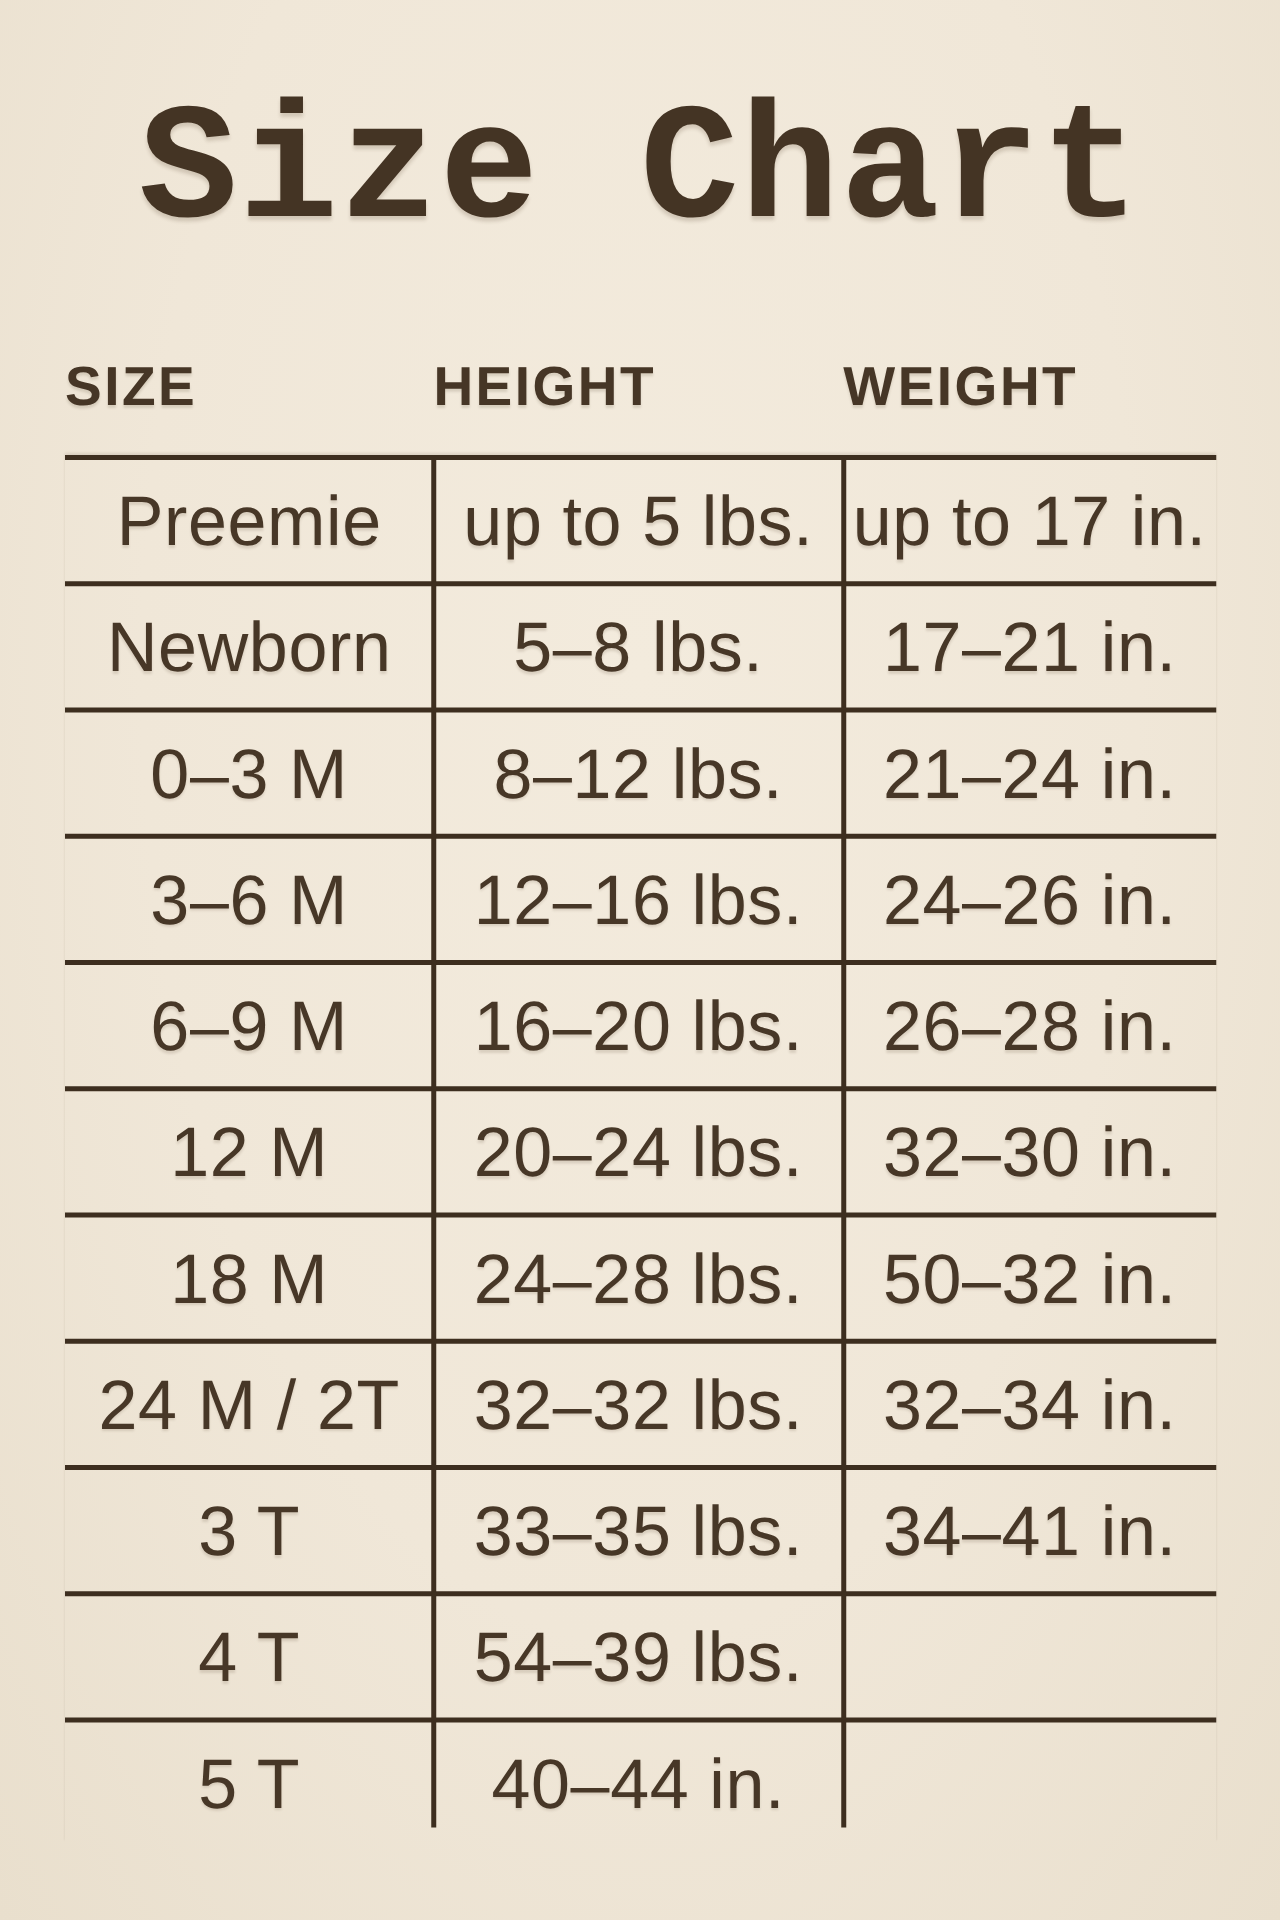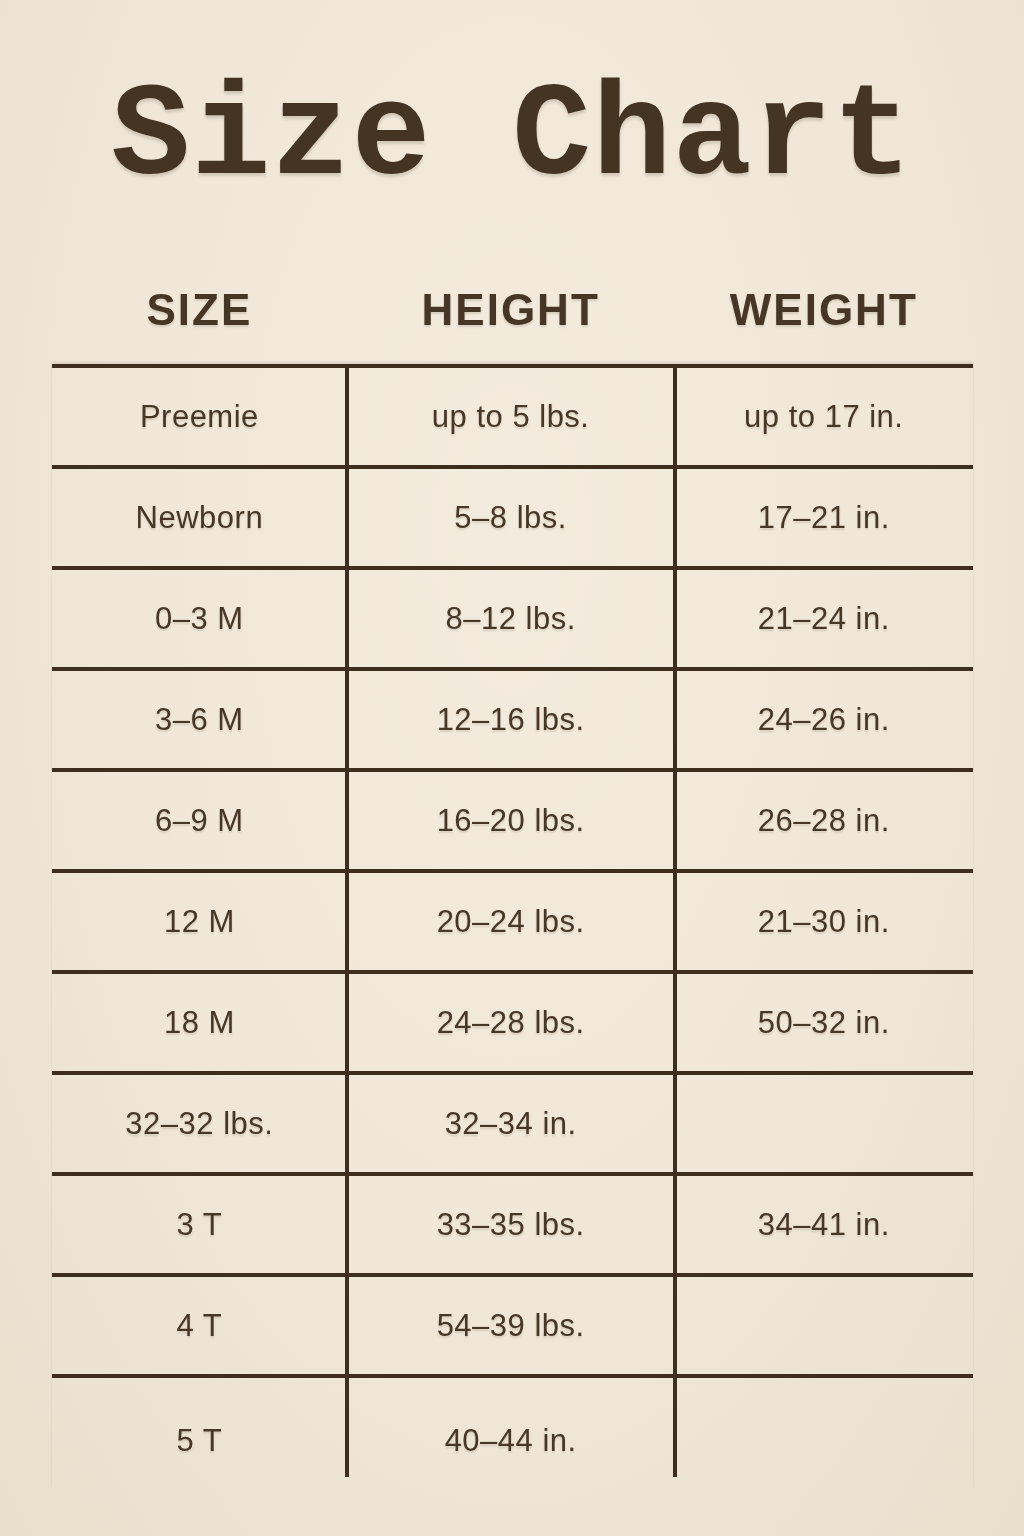--- a/index.html
+++ b/index.html
@@ -38,21 +38,20 @@
   }
   .grid-row {
     display: grid;
     grid-template-columns: 32% 35.6% 32.4%;
   }
   .header-row {
     height: 56px;
     align-items: center;
   }
   .header-cell {
-    text-align: center;
     font-weight: 700;
     font-size: 44px;
     letter-spacing: 2px;
     color: #463626;
     text-shadow: 0 2px 2px rgba(70, 52, 30, 0.15);
   }
   .table-body {
     position: relative;
     margin-top: 26px;
     border-top: 4px solid #3d2e1f;
@@ -60,25 +59,24 @@
   }
   .table-row {
     height: 101px;
     border-bottom: 4px solid #3d2e1f;
     box-sizing: border-box;
     align-items: center;
   }
   .table-row:last-child {
     border-bottom: none;
     height: 96px;
-    margin-top: 15px;
   }
   .cell {
     text-align: center;
-    font-size: 31px;
+    font-size: 56px;
     letter-spacing: 0.5px;
     color: #473727;
     text-shadow: 0 2px 2px rgba(70, 52, 30, 0.14);
   }
   .vline {
     position: absolute;
     top: 0;
     bottom: 12px;
     width: 4px;
     background: #3d2e1f;
@@ -124,28 +122,29 @@
       <div class="cell">24–26 in.</div>
     </div>
     <div class="grid-row table-row">
       <div class="cell">6–9 M</div>
       <div class="cell">16–20 lbs.</div>
       <div class="cell">26–28 in.</div>
     </div>
     <div class="grid-row table-row">
       <div class="cell">12 M</div>
       <div class="cell">20–24 lbs.</div>
-      <div class="cell">21–30 in.</div>
+      <div class="cell">32–30 in.</div>
     </div>
     <div class="grid-row table-row">
       <div class="cell">18 M</div>
       <div class="cell">24–28 lbs.</div>
       <div class="cell">50–32 in.</div>
     </div>
     <div class="grid-row table-row">
+      <div class="cell">24 M / 2T</div>
       <div class="cell">32–32 lbs.</div>
       <div class="cell">32–34 in.</div>
     </div>
     <div class="grid-row table-row">
       <div class="cell">3 T</div>
       <div class="cell">33–35 lbs.</div>
       <div class="cell">34–41 in.</div>
     </div>
     <div class="grid-row table-row">
       <div class="cell">4 T</div>

